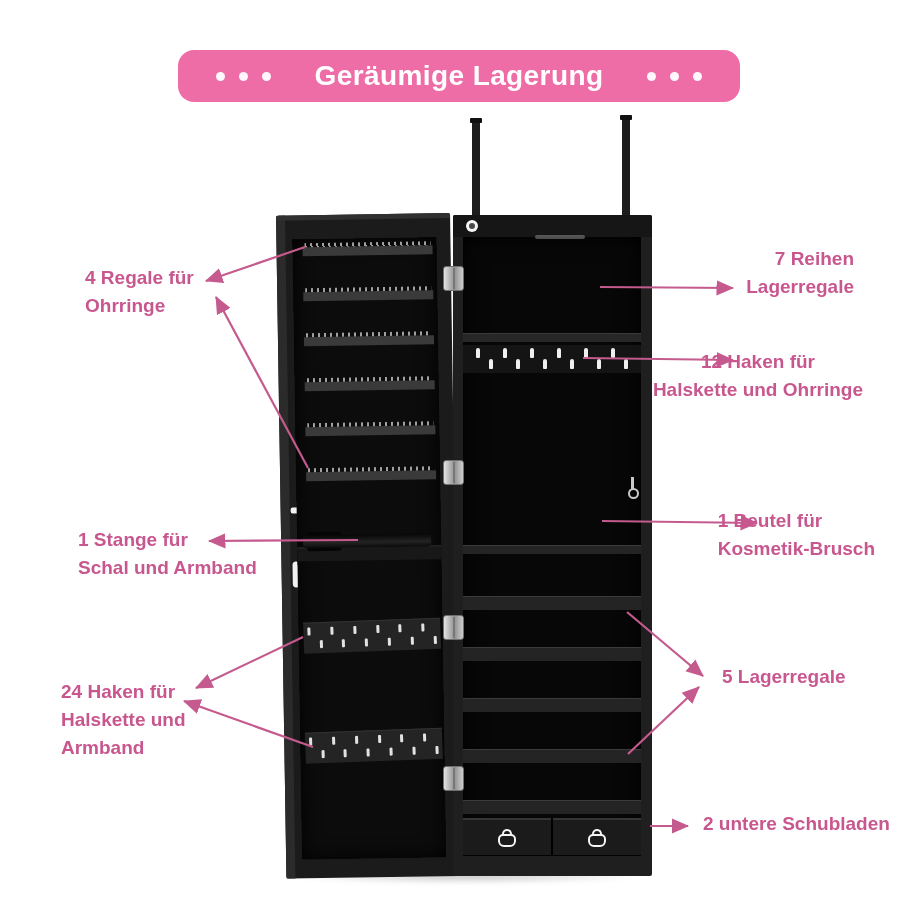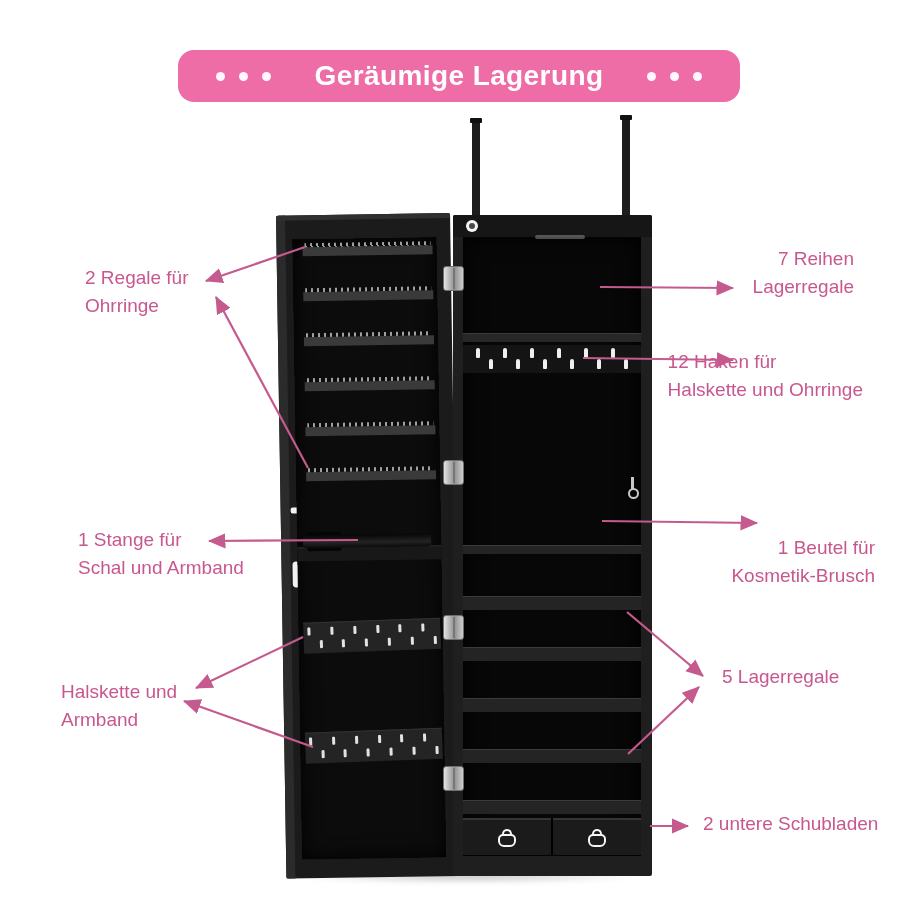--- a/index.html
+++ b/index.html
@@ -16,28 +16,28 @@
   .banner{
     position:absolute;left:178px;top:50px;width:562px;height:52px;
     background:var(--banner-bg);border-radius:16px;
     display:flex;align-items:center;justify-content:space-between;
     padding:0 38px;box-sizing:border-box;
   }
   .dots{display:flex;gap:14px;}
   .dot{width:9px;height:9px;border-radius:50%;background:#fff;opacity:.95;}
   .banner-title{color:#fff;font-size:28px;font-weight:700;letter-spacing:.4px;}
   
-  .ann{position:absolute;color:var(--pink-text);font-size:19px;font-weight:400;line-height:28px;white-space:nowrap;z-index:31;}
+  .ann{position:absolute;color:var(--pink-text);font-size:19px;font-weight:700;line-height:28px;white-space:nowrap;z-index:31;}
   .ann .ln{display:block;}
   #ann-l0{left:85px;top:264px;}
   #ann-l1{left:78px;top:526px;}
   #ann-l2{left:61px;top:678px;}
   #ann-r0{right:66px;top:245px;text-align:right;}
-  #ann-r1{right:57px;top:348px;text-align:left;}
-  #ann-r2{right:45px;top:534px;text-align:right;}
+  #ann-r1{right:57px;top:348px;text-align:center;}
+  #ann-r2{right:45px;top:507px;}
   #ann-r3{left:712px;top:663px;margin-left:10px;}
   #ann-r4{left:703px;top:810px;}
   
   #arrows{position:absolute;left:0;top:0;z-index:30;pointer-events:none;}
   #arrows line{stroke:var(--arrow);stroke-width:2.2;}
   #arrows marker path{fill:var(--arrow);}
   
   #door{
     position:absolute;left:276px;top:213px;width:174px;height:663px;
     background:#1b1b1b;border-radius:2px;
@@ -228,28 +228,29 @@
     <line x1="313" y1="747" x2="184" y2="701" marker-end="url(#ah)"></line>
     <line x1="600" y1="287" x2="733" y2="288" marker-end="url(#ah)"></line>
     <line x1="583" y1="358" x2="733" y2="360" marker-end="url(#ah)"></line>
     <line x1="602" y1="521" x2="757" y2="523" marker-end="url(#ah)"></line>
     <line x1="627" y1="612" x2="703" y2="676" marker-end="url(#ah)"></line>
     <line x1="628" y1="754" x2="699" y2="687" marker-end="url(#ah)"></line>
     <line x1="650" y1="826" x2="688" y2="826" marker-end="url(#ah)"></line>
   </svg>
 
   <div class="ann" id="ann-l0">
-    <span class="ln">2 Regale für</span>
+    <span class="ln">4 Regale für</span>
     <span class="ln">Ohrringe</span>
   </div>
   <div class="ann" id="ann-l1">
     <span class="ln">1 Stange für</span>
     <span class="ln">Schal und Armband</span>
   </div>
   <div class="ann" id="ann-l2">
+    <span class="ln">24 Haken für</span>
     <span class="ln">Halskette und</span>
     <span class="ln">Armband</span>
   </div>
   <div class="ann" id="ann-r0">
     <span class="ln">7 Reihen</span>
     <span class="ln">Lagerregale</span>
   </div>
   <div class="ann" id="ann-r1">
     <span class="ln">12 Haken für</span>
     <span class="ln">Halskette und Ohrringe</span>

